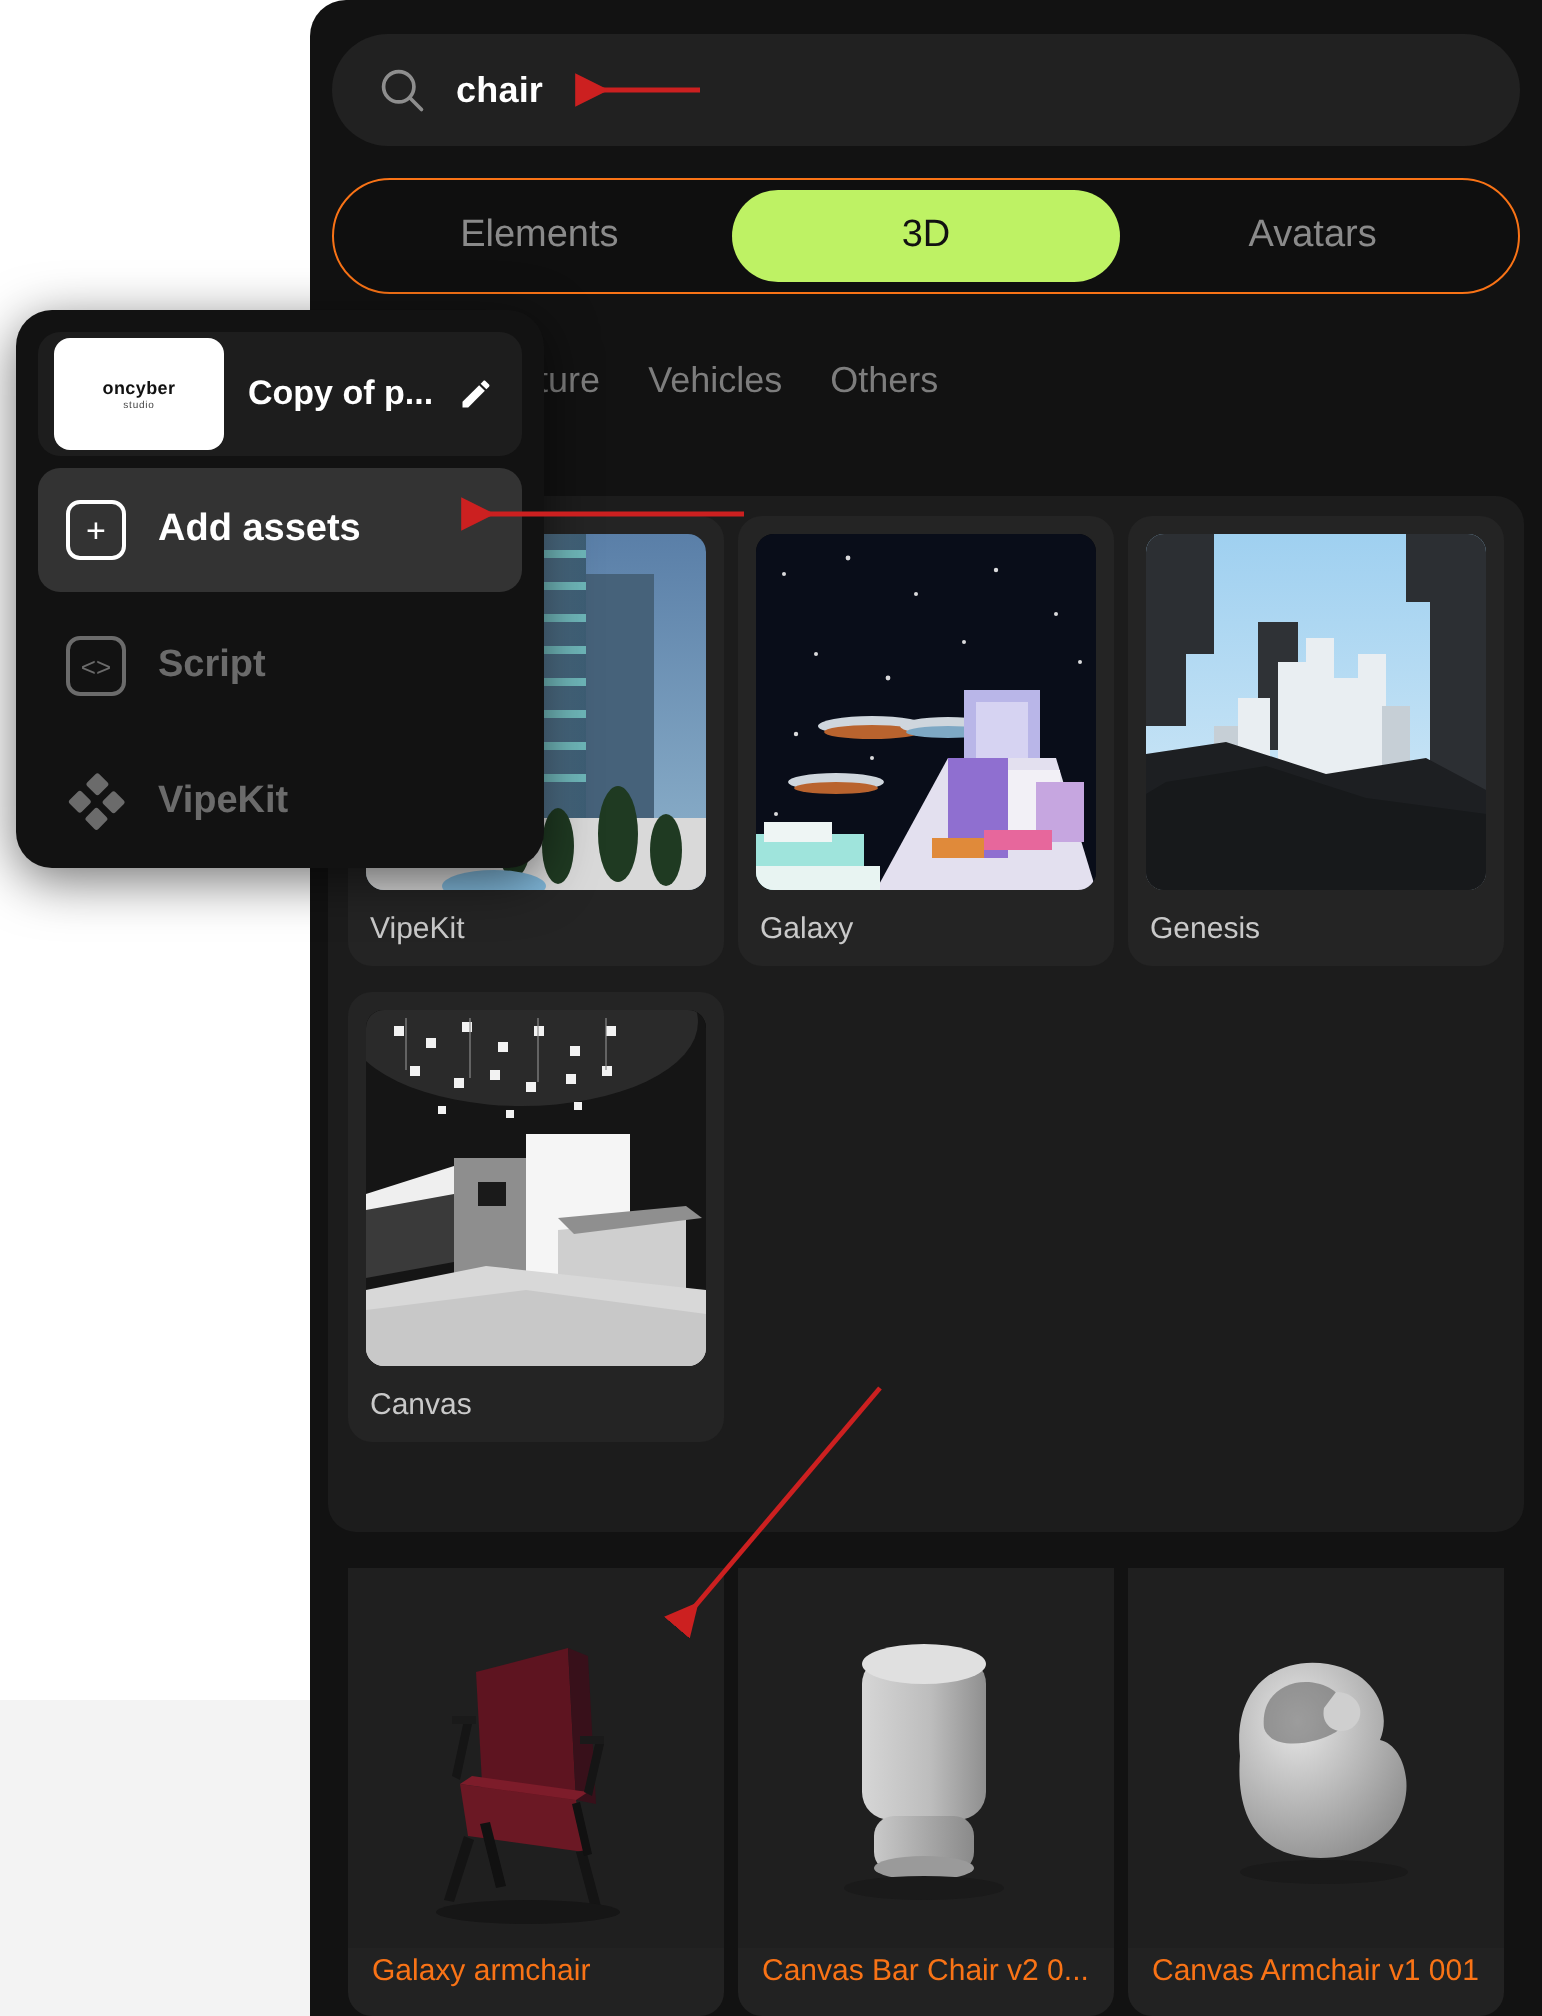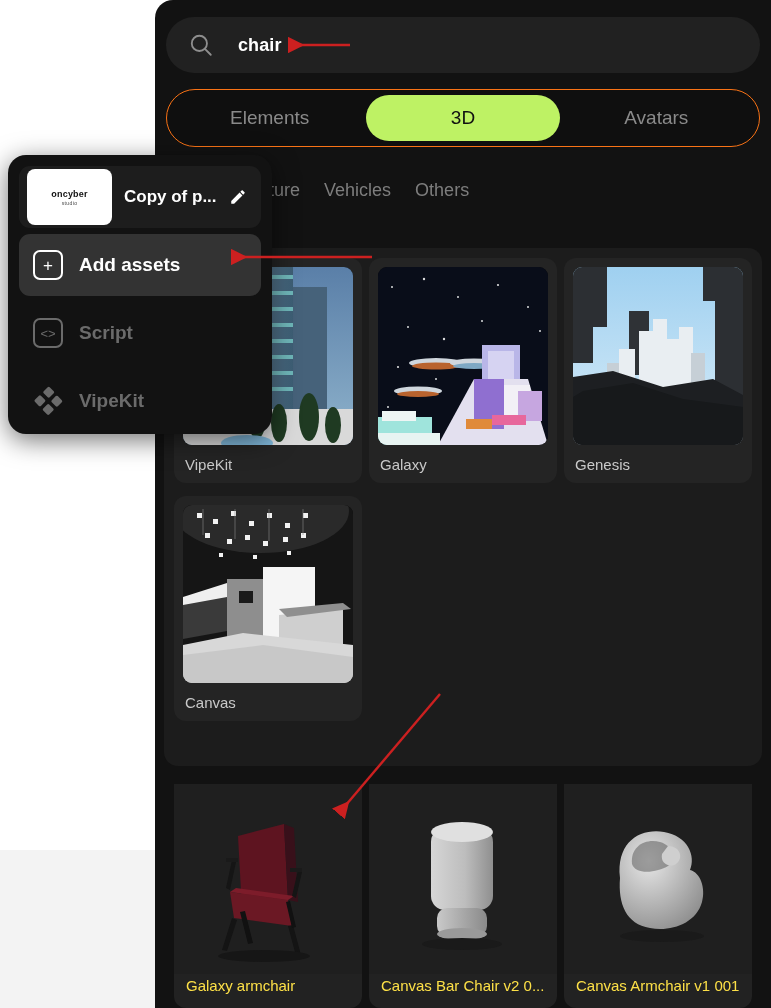--- a/index.html
+++ b/index.html
@@ -26,21 +26,21 @@
   }
 
   
   #search-bar {
     position: absolute; left: 11px; top: 17px; width: 594px; height: 56px;
     background: #212121; border-radius: 28px;
     display: flex; align-items: center; padding: 0 22px;
   }
   #search-bar .mag { width: 26px; height: 26px; flex: 0 0 auto; }
   #search-value {
-    margin-left: 24px; color: #ffffff;
+    margin-left: 14px; color: #ffffff;
     font-size: 18px; font-weight: 700; letter-spacing: .1px;
   }
 
   
   #segmented {
     position: absolute; left: 11px; top: 89px; width: 594px; height: 58px;
     border: 1px solid #f97316; border-radius: 29px;
     background: #0f0f0f;
     display: flex; align-items: center; padding: 6px;
   }
@@ -81,21 +81,21 @@
   #section-two {
     position: absolute; left: 9px; top: 778px; width: 598px; height: 230px;
   }
   .card2 {
     position: absolute; top: 6px; width: 188px; height: 224px;
     background: #222222; border-radius: 12px;
     display: flex; flex-direction: column;
   }
   .card2 .thumb2 { flex: 1 1 auto; position: relative; overflow: hidden; }
   .card2 .label2 {
-    color: #fde047; font-size: 15px; padding: 0 12px 14px 12px;
+    color: #f97316; font-size: 15px; padding: 0 12px 14px 12px;
     white-space: nowrap; overflow: hidden; text-overflow: ellipsis;
   }
 
   
   #popup-menu {
     position: absolute; left: 8px; top: 155px; width: 264px; height: 279px;
     background: #121212; border-radius: 18px;
     padding: 11px; z-index: 30;
     box-shadow: 0 6px 26px rgba(0,0,0,.55);
   }

